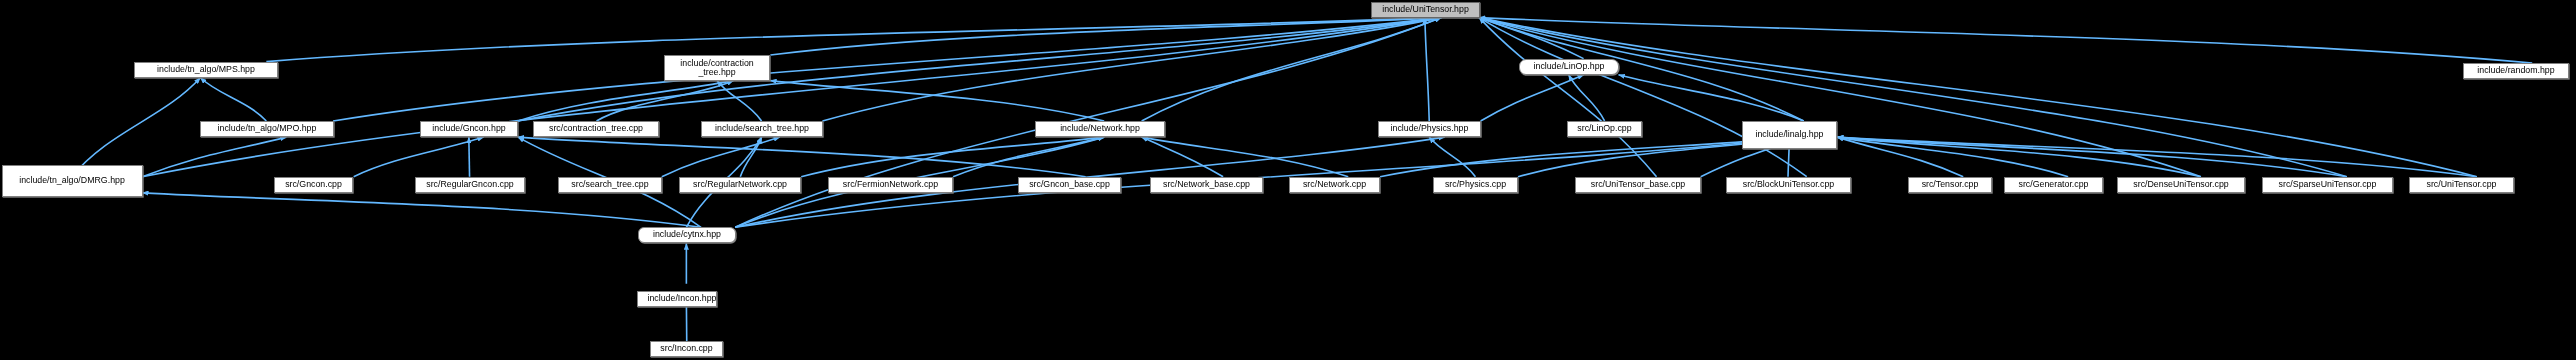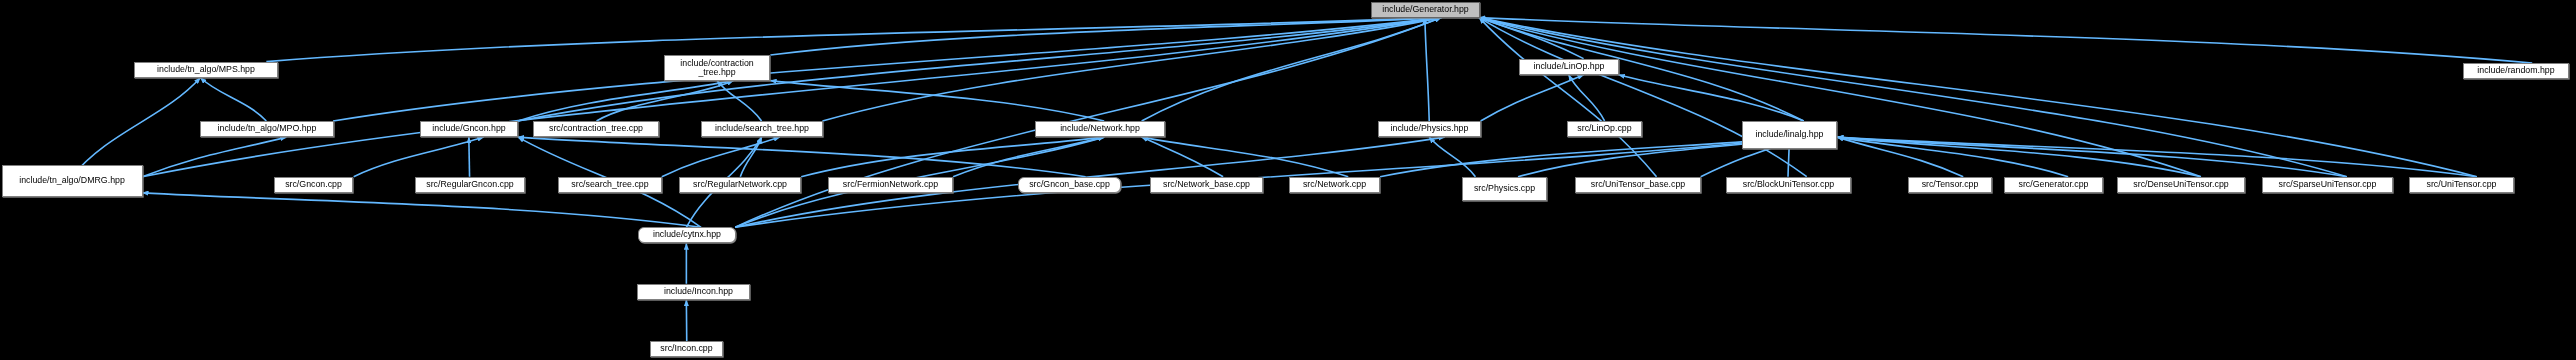--- a/index.html
+++ b/index.html
@@ -107,48 +107,48 @@
         <path d="M3198.7,241.0 C2993.5,206.3 2709.2,202.5 2504.0,187.0"></path>
         <path d="M3375.9,241.0 C3119.6,206.3 2760.3,202.5 2504.0,187.0"></path>
         <path d="M2069.0,241.0 C2188.8,207.6 2338.7,203.3 2458.5,187.0"></path>
         <path d="M1881.0,241.0 C2054.6,206.3 2284.9,202.5 2458.5,187.0"></path>
         <path d="M1002.0,310.0 C1423.0,246.3 2037.5,231.5 2458.5,187.0"></path>
         <path d="M955.5,310.0 C721.0,278.3 428.5,275.5 194.0,263.0"></path>
         <path d="M935.5,387.0 C935.5,363.9 935.5,355.1 935.5,332.0"></path>
         <path d="M936.0,465.0 C935.9,441.5 935.6,432.5 935.5,409.0"></path>
       </g>
   </svg>
-<div class="node root" style="left: 1371px; top: 1.5px; width: 109px; height: 16px;">include/Generator.hpp</div>
+<div class="node root" style="left: 1371px; top: 1.5px; width: 109px; height: 16px;">include/UniTensor.hpp</div>
     <div class="node" style="left: 134px; top: 62px; width: 144px; height: 16px;">include/tn_algo/MPS.hpp</div>
     <div class="node" style="left: 664px; top: 55px; width: 106px; height: 26px;">include/contraction
 _tree.hpp</div>
-    <div class="node" style="left: 1519px; top: 59px; width: 100px; height: 16px;">include/LinOp.hpp</div>
+    <div class="node" style="left: 1519px; top: 59px; width: 100px; height: 16px; border-radius: 7px;">include/LinOp.hpp</div>
     <div class="node" style="left: 2463px; top: 63px; width: 106px; height: 16px;">include/random.hpp</div>
     <div class="node" style="left: 200px; top: 121px; width: 134px; height: 16px;">include/tn_algo/MPO.hpp</div>
     <div class="node" style="left: 420px; top: 121px; width: 98px; height: 16px;">include/Gncon.hpp</div>
     <div class="node" style="left: 533px; top: 121px; width: 126px; height: 16px;">src/contraction_tree.cpp</div>
     <div class="node" style="left: 701px; top: 121px; width: 122px; height: 16px;">include/search_tree.hpp</div>
     <div class="node" style="left: 1035px; top: 121px; width: 130px; height: 16px;">include/Network.hpp</div>
     <div class="node" style="left: 1378px; top: 121px; width: 103px; height: 16px;">include/Physics.hpp</div>
     <div class="node" style="left: 1567px; top: 121px; width: 75px; height: 16px;">src/LinOp.cpp</div>
     <div class="node" style="left: 1742px; top: 121px; width: 95px; height: 28px;">include/linalg.hpp</div>
     <div class="node" style="left: 1.5px; top: 165px; width: 141px; height: 32px;">include/tn_algo/DMRG.hpp</div>
     <div class="node" style="left: 274px; top: 177px; width: 79px; height: 16px;">src/Gncon.cpp</div>
     <div class="node" style="left: 415px; top: 177px; width: 110px; height: 16px;">src/RegularGncon.cpp</div>
     <div class="node" style="left: 558px; top: 177px; width: 104px; height: 16px;">src/search_tree.cpp</div>
     <div class="node" style="left: 679px; top: 177px; width: 122px; height: 16px;">src/RegularNetwork.cpp</div>
     <div class="node" style="left: 828px; top: 177px; width: 125px; height: 16px;">src/FermionNetwork.cpp</div>
-    <div class="node" style="left: 1018px; top: 177px; width: 103px; height: 16px; border-radius: 6px;">src/Gncon_base.cpp</div>
+    <div class="node" style="left: 1018px; top: 177px; width: 103px; height: 16px;">src/Gncon_base.cpp</div>
     <div class="node" style="left: 1150px; top: 177px; width: 113px; height: 16px;">src/Network_base.cpp</div>
     <div class="node" style="left: 1289px; top: 177px; width: 91px; height: 16px;">src/Network.cpp</div>
-    <div class="node" style="left: 1433px; top: 177px; width: 85px; height: 24px; margin-left: 29px;">src/Physics.cpp</div>
+    <div class="node" style="left: 1433px; top: 177px; width: 85px; height: 16px;">src/Physics.cpp</div>
     <div class="node" style="left: 1575px; top: 177px; width: 126px; height: 16px;">src/UniTensor_base.cpp</div>
     <div class="node" style="left: 1726px; top: 177px; width: 125px; height: 16px;">src/BlockUniTensor.cpp</div>
     <div class="node" style="left: 1908px; top: 177px; width: 84px; height: 16px;">src/Tensor.cpp</div>
     <div class="node" style="left: 2004px; top: 177px; width: 99px; height: 16px;">src/Generator.cpp</div>
     <div class="node" style="left: 2117px; top: 177px; width: 128px; height: 16px;">src/DenseUniTensor.cpp</div>
     <div class="node" style="left: 2262px; top: 177px; width: 131px; height: 16px;">src/SparseUniTensor.cpp</div>
     <div class="node" style="left: 2409px; top: 177px; width: 105px; height: 16px;">src/UniTensor.cpp</div>
     <div class="node" style="left: 638px; top: 227px; width: 98px; height: 16px; border-radius: 6px;">include/cytnx.hpp</div>
-    <div class="node" style="left: 637px; top: 284px; width: 113px; height: 16px; padding-left: 10px;">include/Incon.hpp</div>
+    <div class="node" style="left: 637px; top: 291px; width: 80px; height: 16px; padding-left: 10px;">include/Incon.hpp</div>
     <div class="node" style="left: 650px; top: 341px; width: 73px; height: 16px;">src/Incon.cpp</div>
   </div>
 
 
 </body></html>

